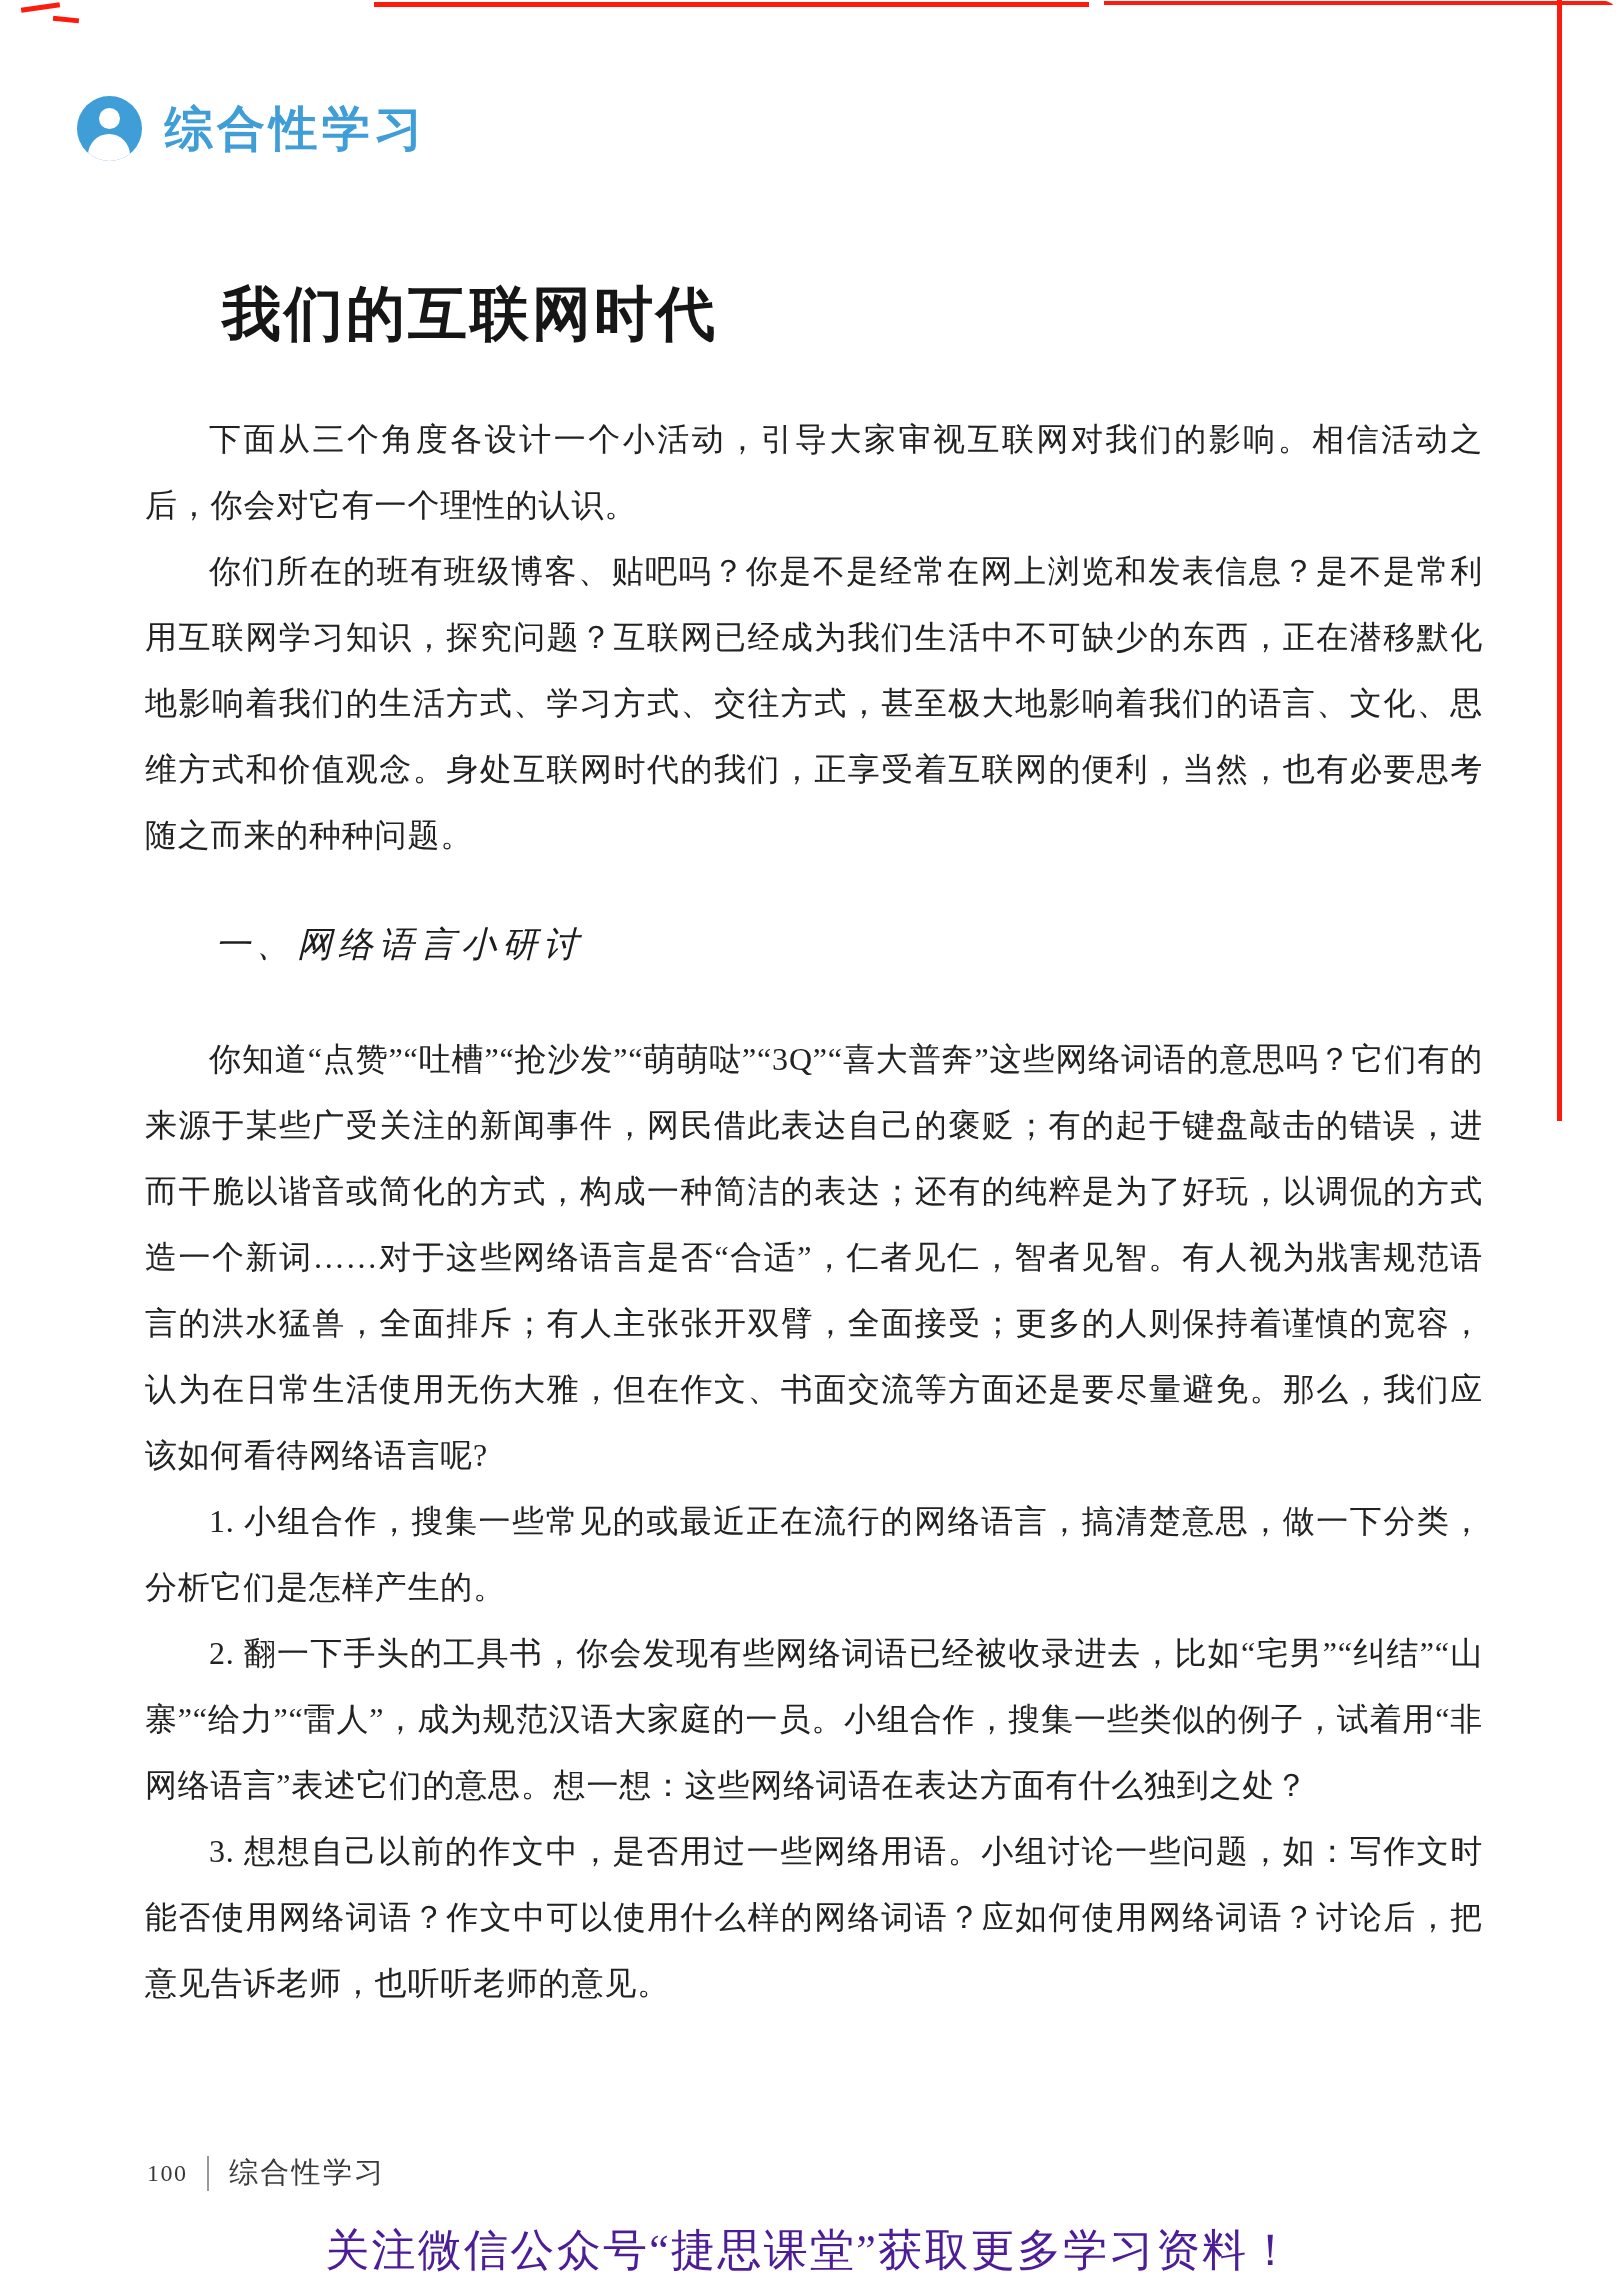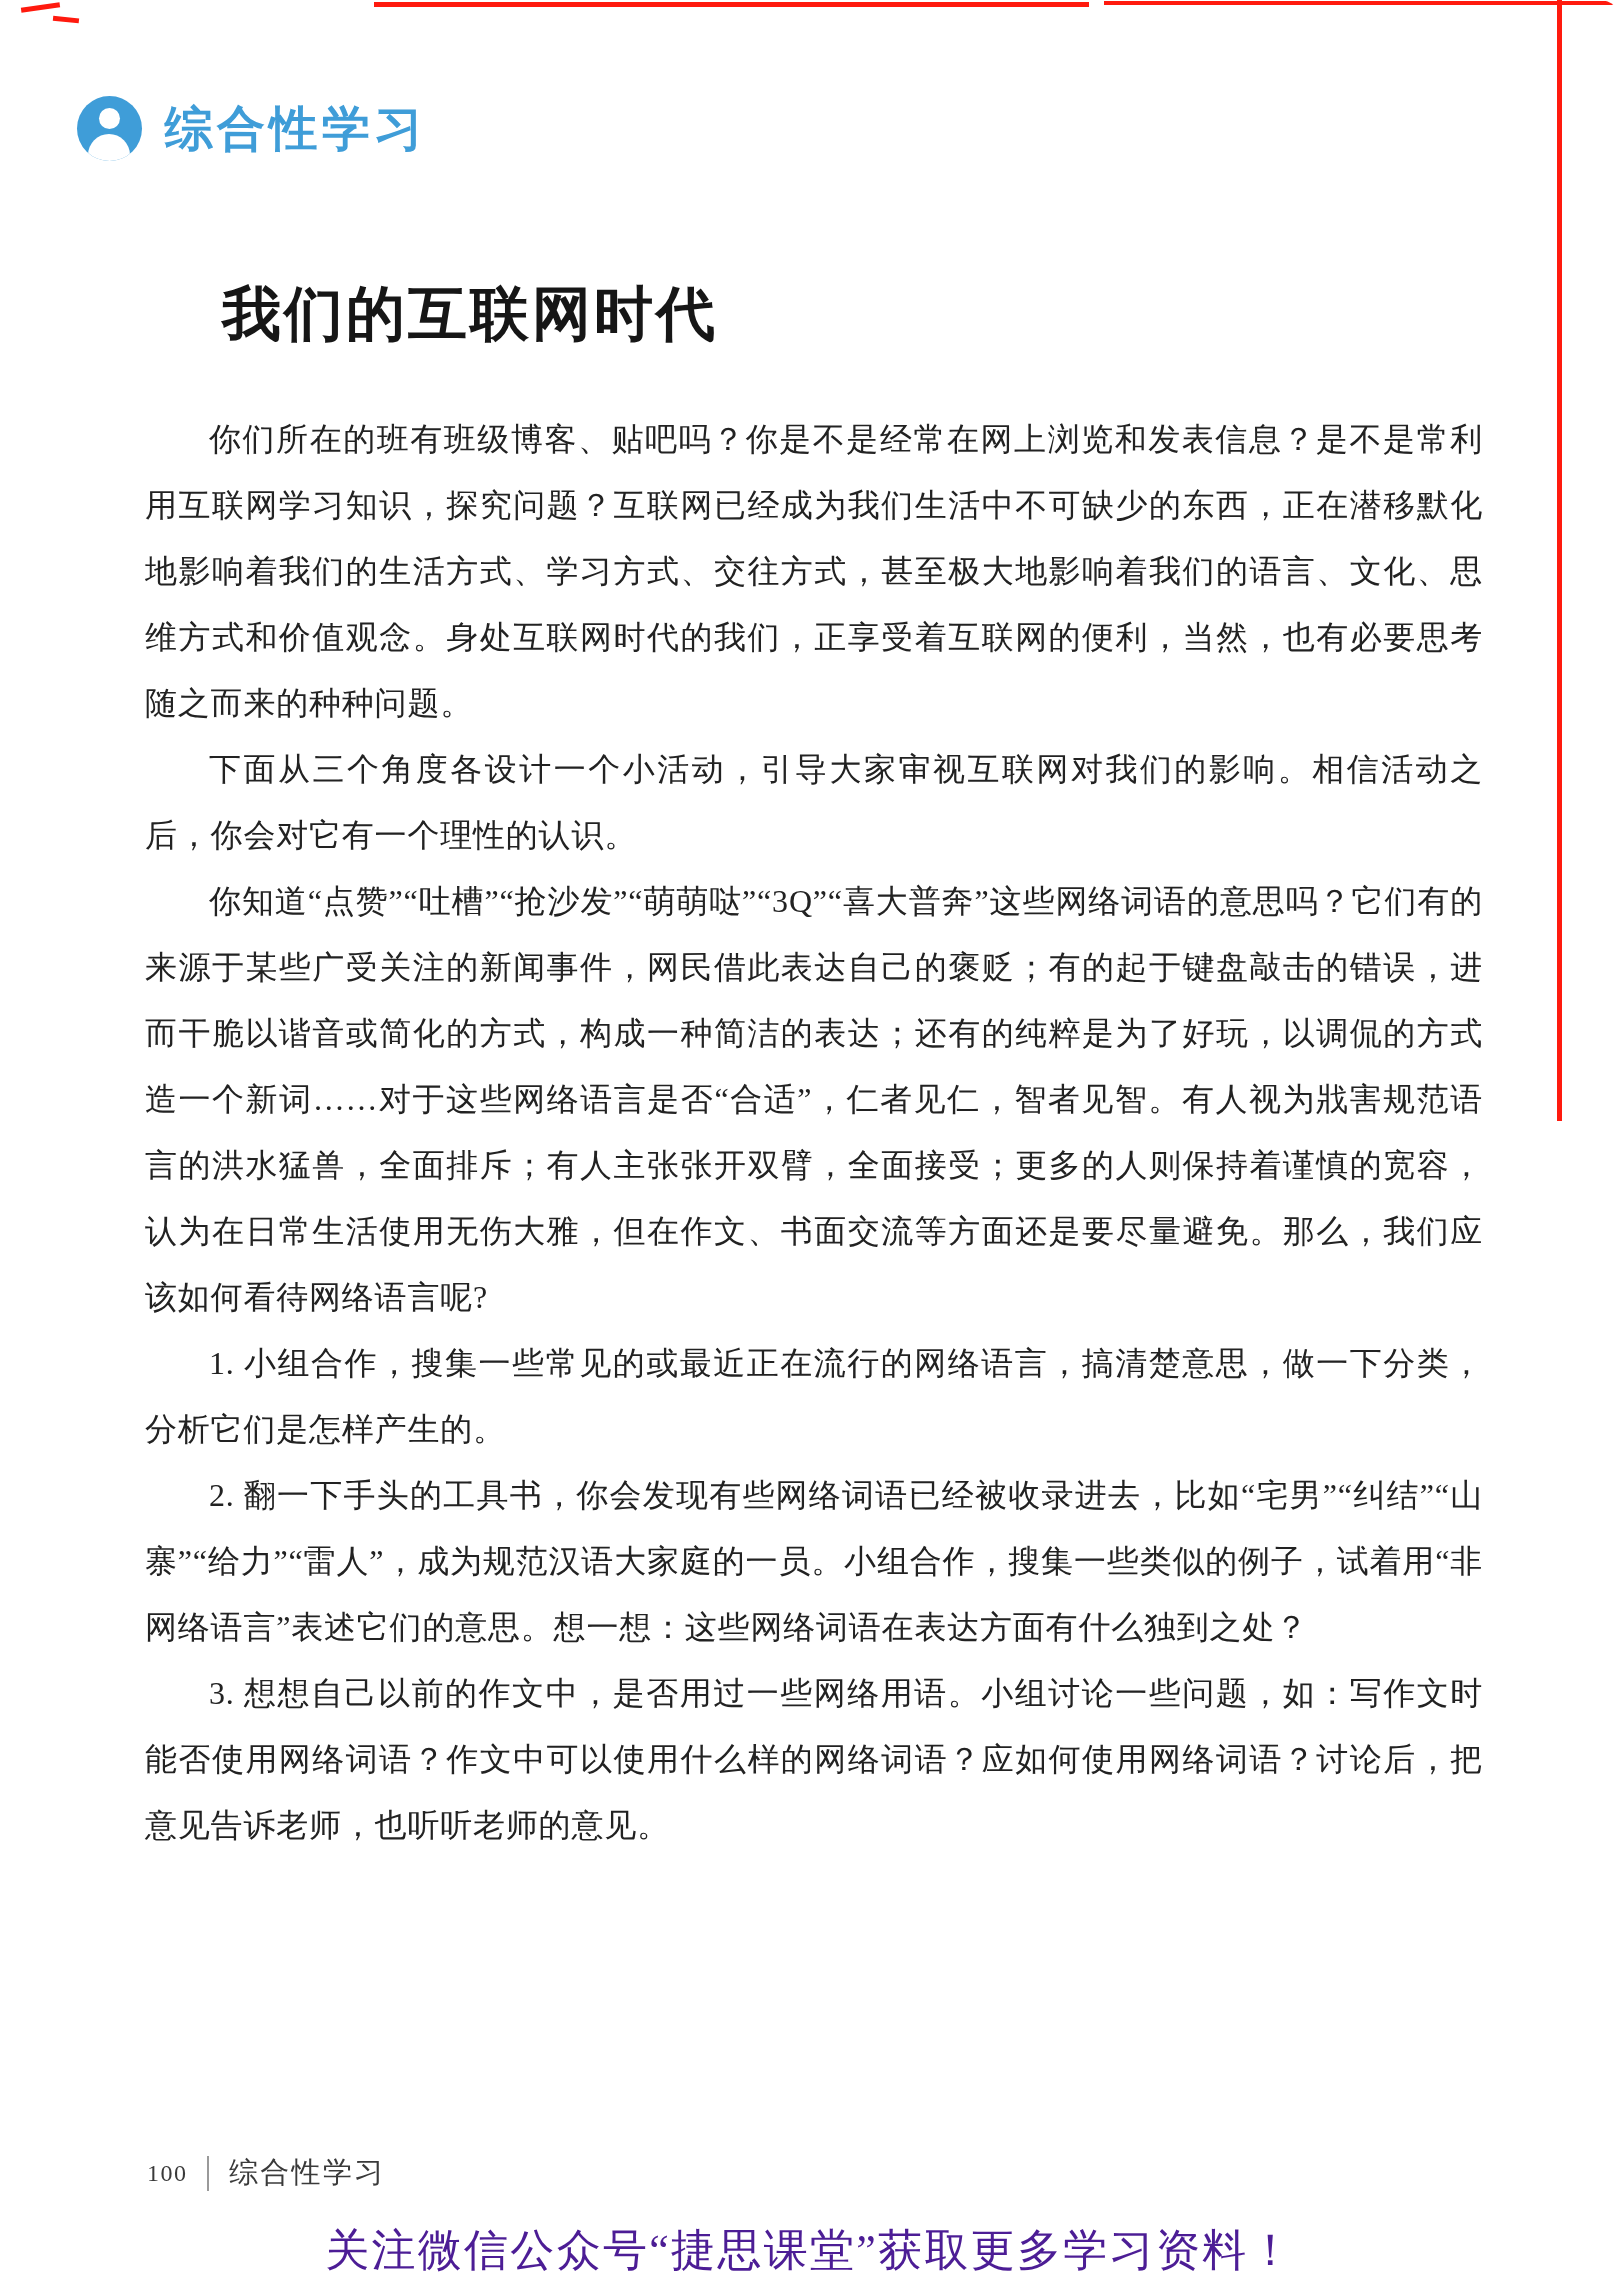--- a/index.html
+++ b/index.html
@@ -158,23 +158,24 @@
     <div class="unit-icon">
       <div class="head"></div>
       <div class="shoulders"></div>
     </div>
     <div class="unit-title">综合性学习</div>
   </div>
 
   <h1 class="chapter-title">我们的互联网时代</h1>
 
   <div class="content">
+    <p>下面从三个角度各设计一个小活动，引导大家审视互联网对我们的影响。相信活动之后，你会对它有一个理性的认识。</p>
     <p>你们所在的班有班级博客、贴吧吗？你是不是经常在网上浏览和发表信息？是不是常利用互联网学习知识，探究问题？互联网已经成为我们生活中不可缺少的东西，正在潜移默化地影响着我们的生活方式、学习方式、交往方式，甚至极大地影响着我们的语言、文化、思维方式和价值观念。身处互联网时代的我们，正享受着互联网的便利，当然，也有必要思考随之而来的种种问题。</p>
-    <p>下面从三个角度各设计一个小活动，引导大家审视互联网对我们的影响。相信活动之后，你会对它有一个理性的认识。</p>
 
+    <div class="section-heading">一、网络语言小研讨</div>
 
     <p>你知道“点赞”“吐槽”“抢沙发”“萌萌哒”“3Q”“喜大普奔”这些网络词语的意思吗？它们有的来源于某些广受关注的新闻事件，网民借此表达自己的褒贬；有的起于键盘敲击的错误，进而干脆以谐音或简化的方式，构成一种简洁的表达；还有的纯粹是为了好玩，以调侃的方式造一个新词……对于这些网络语言是否“合适”，仁者见仁，智者见智。有人视为戕害规范语言的洪水猛兽，全面排斥；有人主张张开双臂，全面接受；更多的人则保持着谨慎的宽容，认为在日常生活使用无伤大雅，但在作文、书面交流等方面还是要尽量避免。那么，我们应该如何看待网络语言呢?</p>
     <p>1. 小组合作，搜集一些常见的或最近正在流行的网络语言，搞清楚意思，做一下分类，分析它们是怎样产生的。</p>
     <p>2. 翻一下手头的工具书，你会发现有些网络词语已经被收录进去，比如“宅男”“纠结”“山寨”“给力”“雷人”，成为规范汉语大家庭的一员。小组合作，搜集一些类似的例子，试着用“非网络语言”表述它们的意思。想一想：这些网络词语在表达方面有什么独到之处？</p>
     <p>3. 想想自己以前的作文中，是否用过一些网络用语。小组讨论一些问题，如：写作文时能否使用网络词语？作文中可以使用什么样的网络词语？应如何使用网络词语？讨论后，把意见告诉老师，也听听老师的意见。</p>
   </div>
 
   <div class="footer">
     <span class="page-num">100</span>
     <span class="divider"></span>

